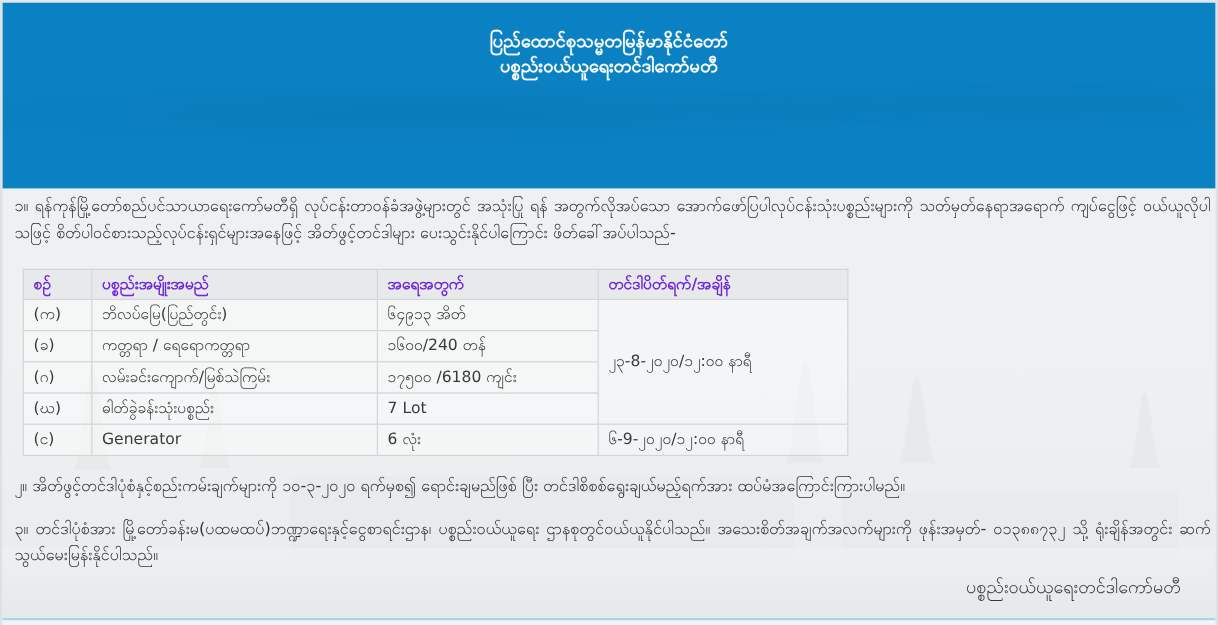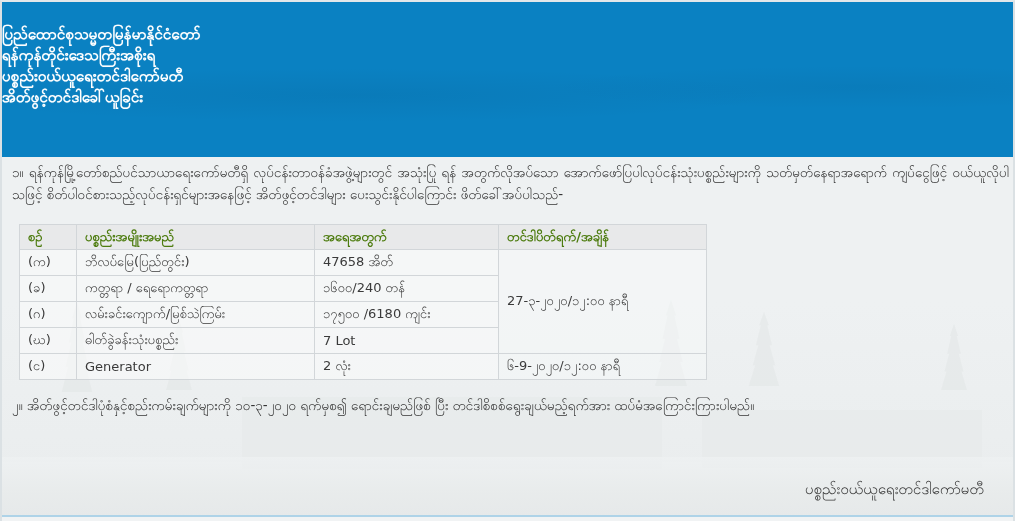--- a/index.html
+++ b/index.html
@@ -29,21 +29,21 @@
   
   .band {
     position:absolute; left:0; right:0; top:0; height:155px;
     background:#0a81c2;
   }
   .band::after {
     content:""; position:absolute; inset:0;
     background:radial-gradient(ellipse 60% 25% at 35% 60%, rgba(0,40,70,.07), transparent 70%),
                radial-gradient(ellipse 45% 20% at 85% 55%, rgba(0,40,70,.06), transparent 70%);
   }
-  .band-inner { position:relative; z-index:1; padding-top:22px; text-align:left; }
+  .band-inner { position:relative; z-index:1; padding-top:22px; text-align:center; }
   .band-line {
     color:#ffffff; font-weight:bold; font-size:15px; line-height:21px;
     letter-spacing:.2px; text-shadow:0 0 1px rgba(255,255,255,.4);
   }
 
   .para {
     position:absolute; left:10px; width:997px;
     color:#343434; font-size:13.5px; line-height:22px; text-align:justify;
   }
   .para-intro { top:159px; }
@@ -57,21 +57,21 @@
   }
   table.tender col.c1 { width:57px; }
   table.tender col.c2 { width:238px; }
   table.tender col.c3 { width:184px; }
   table.tender col.c4 { width:208px; }
   table.tender th, table.tender td {
     border:1px solid #d2d6d9; vertical-align:middle;
     padding:0 8px; height:26px; overflow:hidden; white-space:nowrap;
   }
   table.tender thead th {
-    background:#e8e9ea; font-weight:bold; text-align:left; height:25px; color:#4d7c0f;
+    background:#e8e9ea; font-weight:bold; text-align:left; height:25px; color:#6d28d9;
   }
   table.tender tbody td { background:rgba(251,252,252,.55); }
   table.tender td.dl { background:rgba(248,250,250,.45); }
 
   .signature {
     position:absolute; right:29px; top:477px;
     color:#3a3a3a; font-size:15px;
   }
 
   .bottom-line { position:absolute; left:0; right:0; top:513px; height:2px; background:#aed3e8; }
@@ -88,23 +88,21 @@
   <div class="wm wm-tower wm-t1"></div>
   <div class="wm wm-tower wm-t2"></div>
   <div class="wm wm-tower wm-t3"></div>
   <div class="wm wm-tower wm-t4"></div>
   <div class="wm wm-tower wm-t5"></div>
   <div class="wm wm-strip1"></div>
 
   <div class="band">
     <div class="band-inner">
       <div class="band-line">ပြည်ထောင်စုသမ္မတမြန်မာနိုင်ငံတော်</div>
-      <div class="band-line">ရန်ကုန်တိုင်းဒေသကြီးအစိုးရ</div>
       <div class="band-line">ပစ္စည်းဝယ်ယူရေးတင်ဒါကော်မတီ</div>
-      <div class="band-line">အိတ်ဖွင့်တင်ဒါခေါ်ယူခြင်း</div>
     </div>
   </div>
 
   <div class="para para-intro">၁။ ရန်ကုန်မြို့တော်စည်ပင်သာယာရေးကော်မတီရှိ လုပ်ငန်းတာဝန်ခံအဖွဲ့များတွင် အသုံးပြု ရန် အတွက်လိုအပ်သော အောက်ဖော်ပြပါလုပ်ငန်းသုံးပစ္စည်းများကို သတ်မှတ်နေရာအရောက် ကျပ်ငွေဖြင့် ဝယ်ယူလိုပါသဖြင့် စိတ်ပါဝင်စားသည့်လုပ်ငန်းရှင်များအနေဖြင့် အိတ်ဖွင့်တင်ဒါများ ပေးသွင်းနိုင်ပါကြောင်း ဖိတ်ခေါ်အပ်ပါသည်-</div>
 
   <table class="tender">
     <colgroup>
         <col class="c1">
         <col class="c2">
         <col class="c3">
@@ -115,46 +113,47 @@
         <th>စဉ်</th>
         <th>ပစ္စည်းအမျိုးအမည်</th>
         <th>အရေအတွက်</th>
         <th>တင်ဒါပိတ်ရက်/အချိန်</th>
       </tr>
     </thead>
     <tbody>
       <tr>
         <td>(က)</td>
         <td>ဘိလပ်မြေ(ပြည်တွင်း)</td>
-        <td>47658 အိတ်</td>
-        <td class="dl" rowspan="4">27-၃-၂၀၂၀/၁၂:၀၀ နာရီ</td>
+        <td>၆၄၉၁၃ အိတ်</td>
+        <td class="dl" rowspan="4">၂၃-8-၂၀၂၀/၁၂:၀၀ နာရီ</td>
       </tr>
       <tr>
         <td>(ခ)</td>
         <td>ကတ္တရာ / ရေရောကတ္တရာ</td>
         <td>၁၆၀၀/240 တန်</td>
       </tr>
       <tr>
         <td>(ဂ)</td>
         <td>လမ်းခင်းကျောက်/မြစ်သဲကြမ်း</td>
         <td>၁၇၅၀၀ /6180 ကျင်း</td>
       </tr>
       <tr>
         <td>(ဃ)</td>
         <td>ဓါတ်ခွဲခန်းသုံးပစ္စည်း</td>
         <td>7 Lot</td>
       </tr>
       <tr>
         <td>(င)</td>
         <td>Generator</td>
-        <td>2 လုံး</td>
+        <td>6 လုံး</td>
         <td class="dl">၆-9-၂၀၂၀/၁၂:၀၀ နာရီ</td>
       </tr>
     </tbody>
   </table>
 
   <div class="para para-note2">၂။ အိတ်ဖွင့်တင်ဒါပုံစံနှင့်စည်းကမ်းချက်များကို ၁၀-၃-၂၀၂၀ ရက်မှစ၍ ရောင်းချမည်ဖြစ် ပြီး တင်ဒါစိစစ်ရွေးချယ်မည့်ရက်အား ထပ်မံအကြောင်းကြားပါမည်။</div>
+  <div class="para para-note3">၃။ တင်ဒါပုံစံအား မြို့တော်ခန်းမ(ပထမထပ်)ဘဏ္ဍာရေးနှင့်ငွေစာရင်းဌာန၊ ပစ္စည်းဝယ်ယူရေး ဌာနစုတွင်ဝယ်ယူနိုင်ပါသည်။ အသေးစိတ်အချက်အလက်များကို ဖုန်းအမှတ်- ၀၁၃၈၈၇၃၂ သို့ ရုံးချိန်အတွင်း ဆက်သွယ်မေးမြန်းနိုင်ပါသည်။</div>
 
   <div class="signature">ပစ္စည်းဝယ်ယူရေးတင်ဒါကော်မတီ</div>
 
   <div class="bottom-line"></div>
   <div class="bottom-pad"></div>
 </div>
 
 </body></html>

